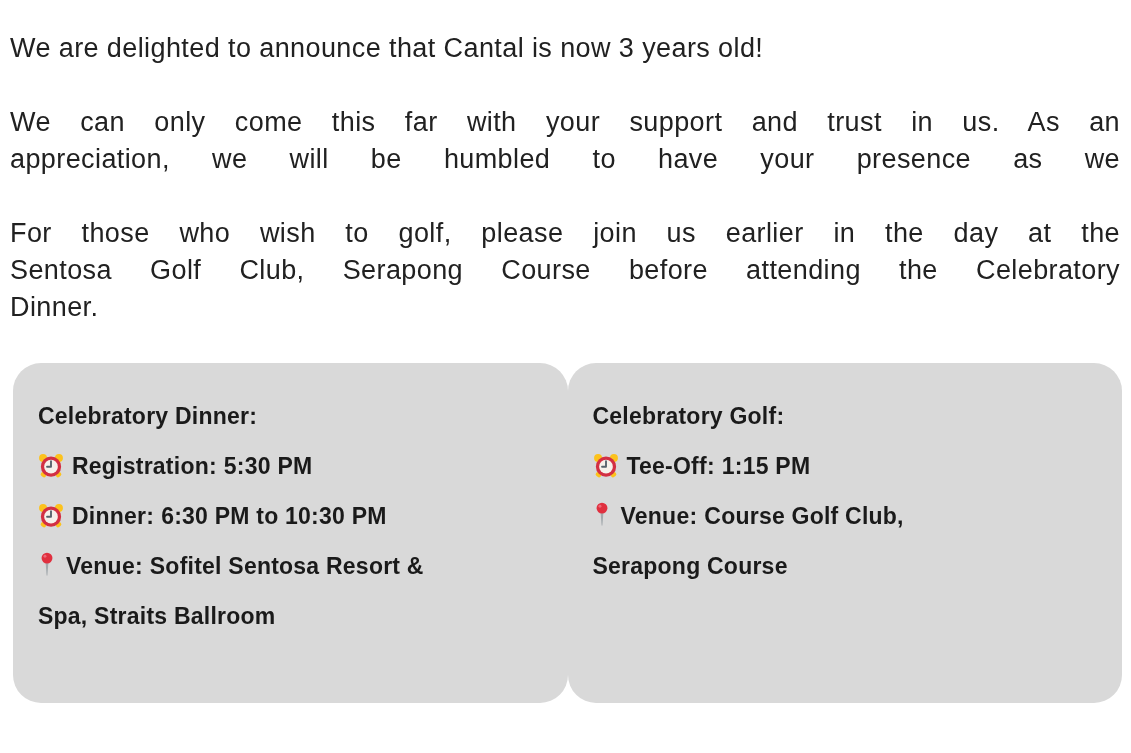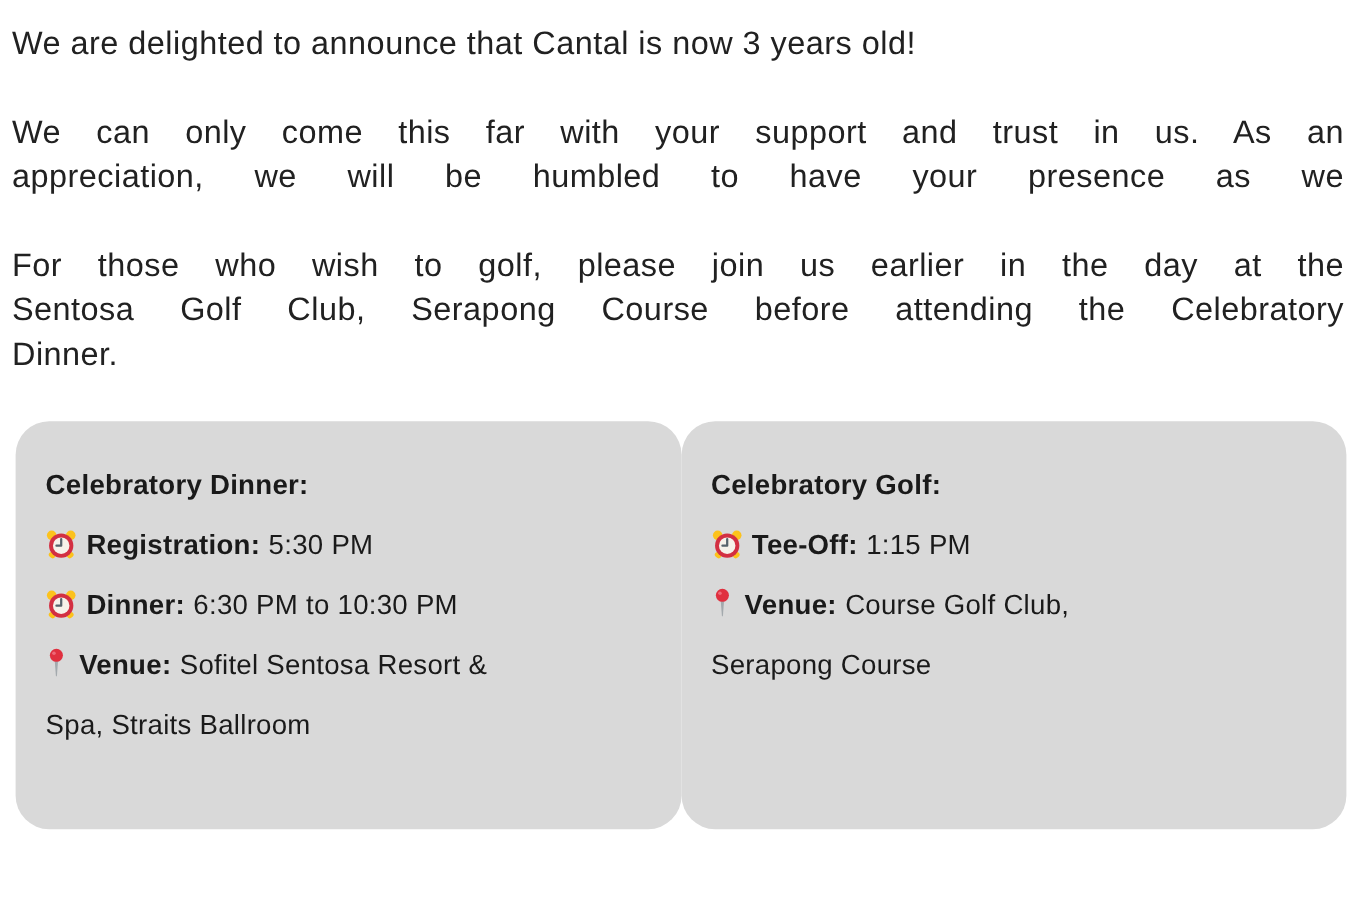--- a/index.html
+++ b/index.html
@@ -6,21 +6,21 @@
   html, body {
     background: #ffffff;
     width: 1131px;
     font-family: "Liberation Sans", "DejaVu Sans", sans-serif;
   }
   main {
     width: 1131px;
     min-height: 753px;
     background: #ffffff;
     color: #1e1e1e;
-    padding-top: 18px;
+    padding-top: 30px;
   }
   .intro {
     padding: 0 11px 0 10px;
   }
   .para {
     margin: 0 0 37px 0;
     font-size: 27px;
     line-height: 37px;
     letter-spacing: 0.015em;
     color: #212121;
@@ -40,21 +40,21 @@
     min-height: 340px;
   }
   .card-line {
     font-size: 23px;
     line-height: 50px;
     color: #1a1a1a;
     letter-spacing: 0.01em;
   }
   .card-title { font-weight: 700; }
   .item-label { font-weight: 700; margin-right: 7px; }
-  .item-value { font-weight: 400; }
+  .item-value { font-weight: 700; }
   .icon {
     display: inline-block;
     vertical-align: middle;
     margin-right: 8px;
     position: relative;
     top: -2px;
   }
   .icon.pin { margin-right: 12px; margin-left: 2px; }
   .icon svg { display: block; }
 </style>

